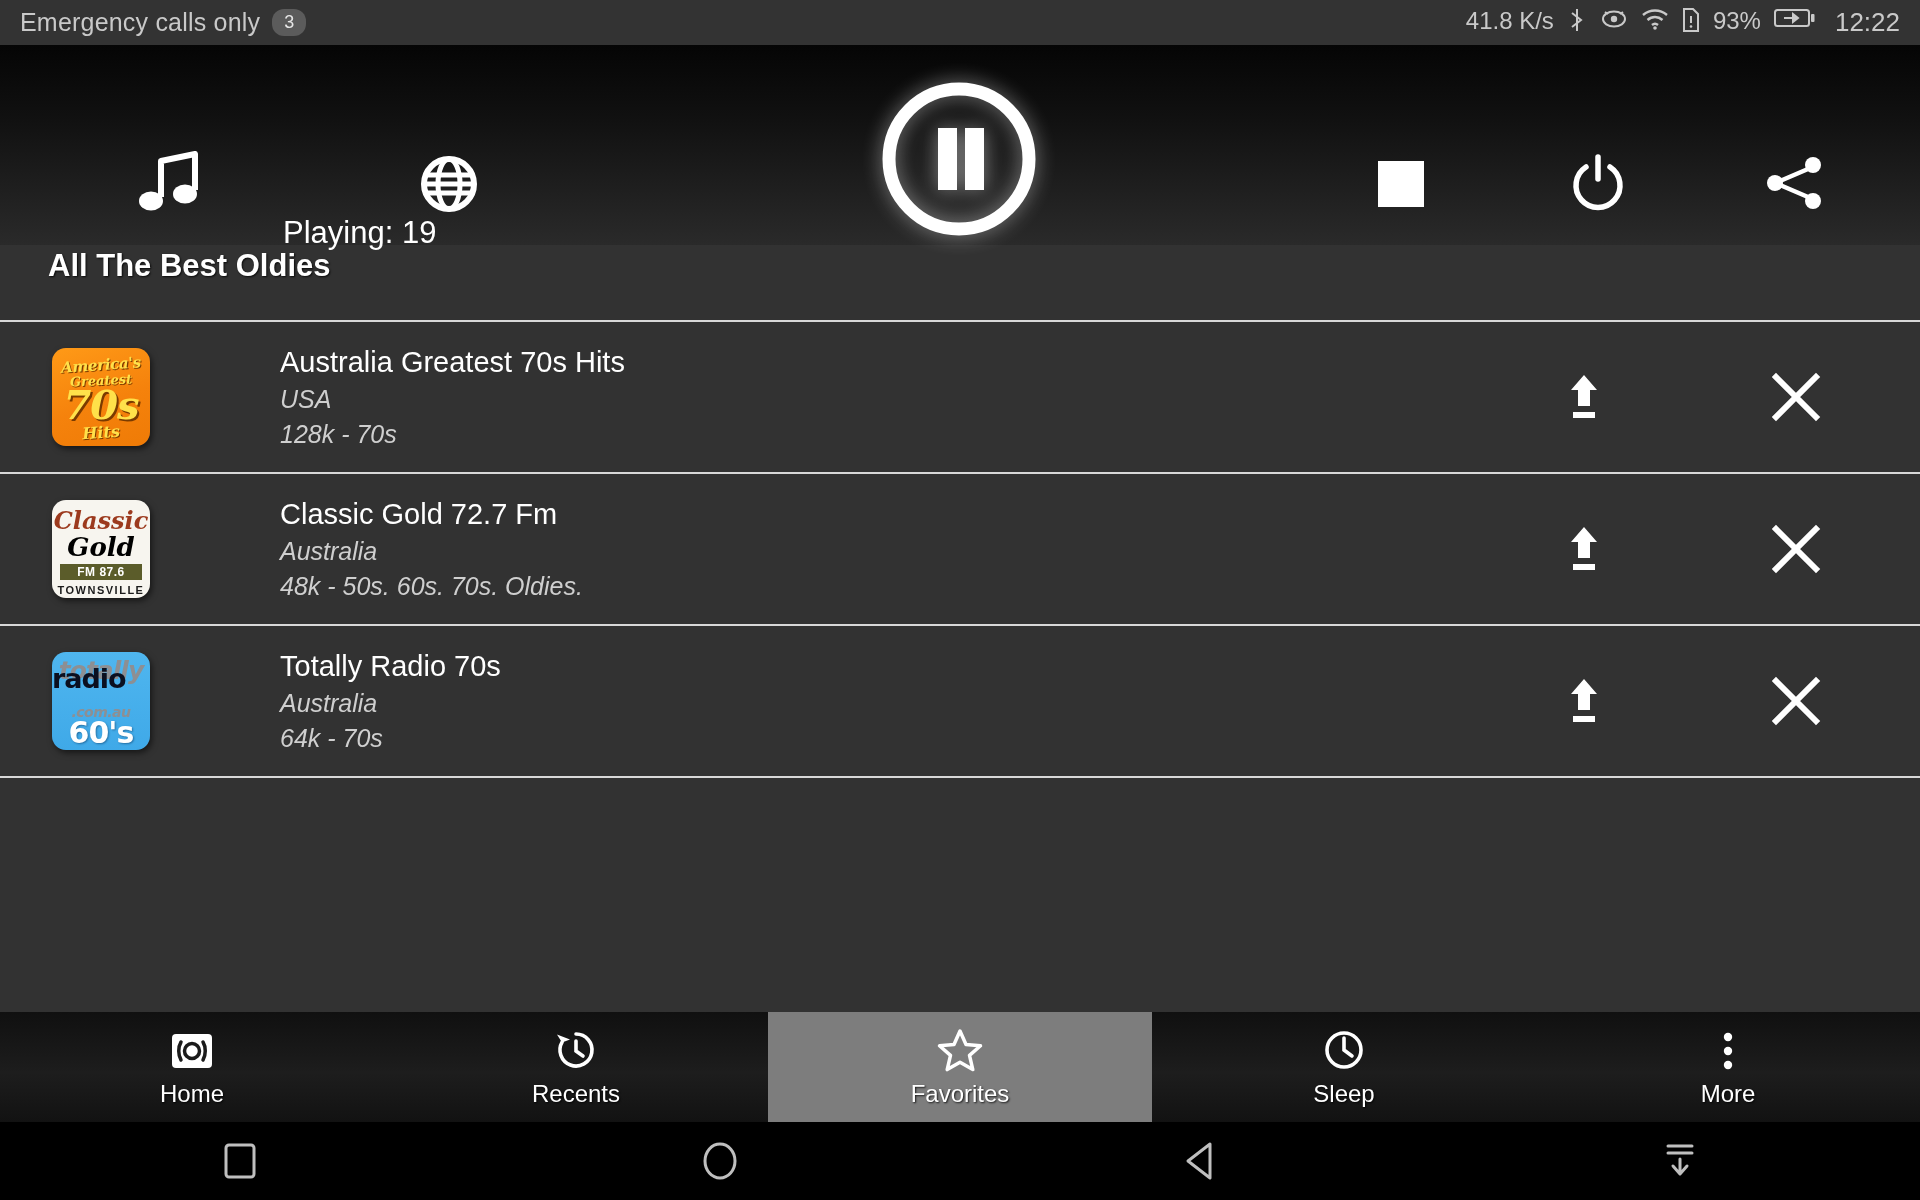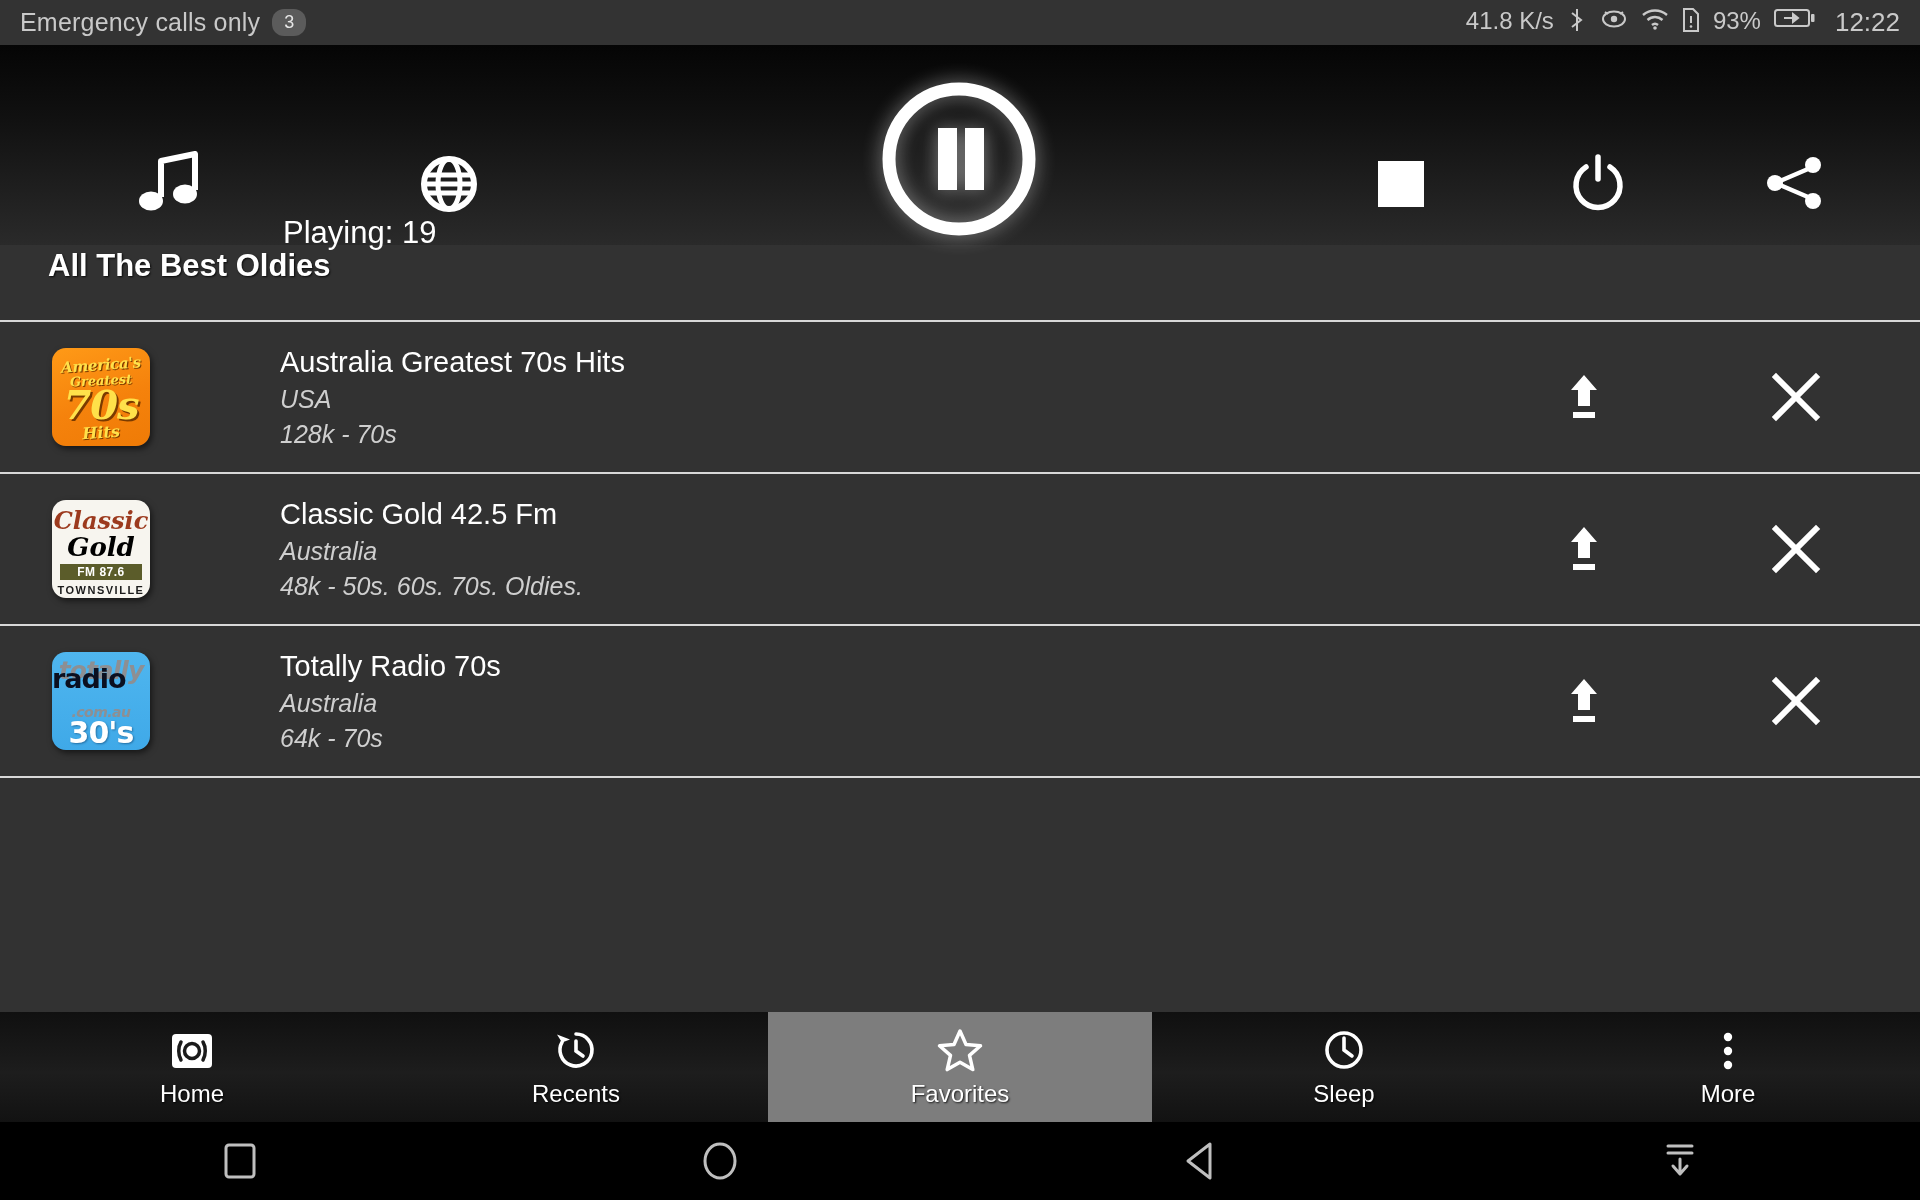--- a/index.html
+++ b/index.html
@@ -314,21 +314,21 @@
     <div class="divider"></div>
 
     <div class="row">
       <div class="logo logo-b">
         <div class="g1">Classic</div>
         <div class="g2">Gold</div>
         <div class="g3">FM 87.6</div>
         <div class="g4">TOWNSVILLE</div>
       </div>
       <div class="row-text">
-        <div class="r-title">Classic Gold 42.5 Fm</div>
+        <div class="r-title">Classic Gold 72.7 Fm</div>
         <div class="r-country">Australia</div>
         <div class="r-meta">48k - 50s. 60s. 70s. Oldies.</div>
       </div>
       <div class="row-actions">
         <div class="act act-up">
           <svg width="44" height="52" viewBox="0 0 44 52">
             <path d="M22 4l13 15H28v16h-12V19H9z" fill="#ffffff"></path>
             <rect x="11" y="41" width="22" height="6" fill="#ffffff"></rect>
           </svg>
         </div>
@@ -340,21 +340,21 @@
       </div>
     </div>
 
     <div class="divider"></div>
 
     <div class="row">
       <div class="logo logo-c">
         <div class="t1">totally</div>
         <div class="t2">radio</div>
         <div class="t3">.com.au</div>
-        <div class="t4">30's</div>
+        <div class="t4">60's</div>
       </div>
       <div class="row-text">
         <div class="r-title">Totally Radio 70s</div>
         <div class="r-country">Australia</div>
         <div class="r-meta">64k - 70s</div>
       </div>
       <div class="row-actions">
         <div class="act act-up">
           <svg width="44" height="52" viewBox="0 0 44 52">
             <path d="M22 4l13 15H28v16h-12V19H9z" fill="#ffffff"></path>

